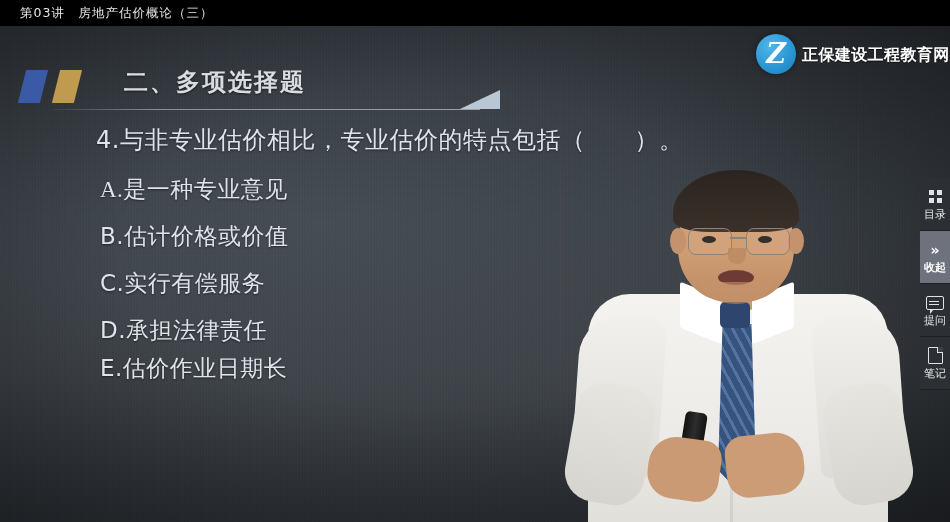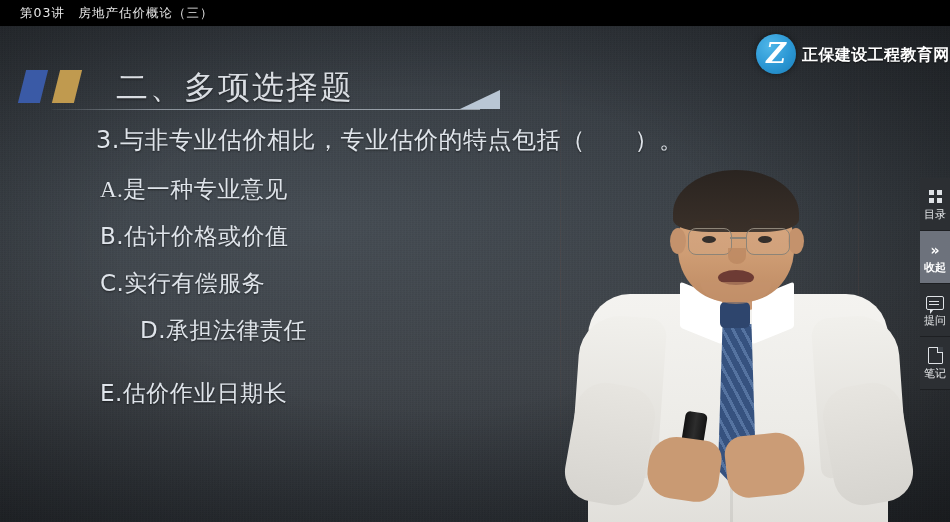--- a/index.html
+++ b/index.html
@@ -129,24 +129,24 @@
     position: absolute;
     top: 2px;
     width: 22px; height: 33px;
     transform: skewX(-14deg);
   }
   .para.blue { left: 2px;  background: #3a5aa6; }
   .para.gold { left: 36px; background: #c09a4f; }
 
   .heading-text {
     position: absolute;
-    left: 96px; top: -2px;
+    left: 104px; top: -2px;
     color: #d9dde2;
-    font-size: 32px;
-    font-weight: normal;
+    font-size: 24px;
+    font-weight: bold;
     letter-spacing: 2px;
     white-space: nowrap;
     text-shadow: 0 1px 2px rgba(0,0,0,0.55);
   }
   .heading-rule {
     position: absolute;
     left: 32px; top: 41px;
     width: 428px; height: 1px;
     background: linear-gradient(90deg, rgba(200,210,220,0.05), rgba(205,214,224,0.55) 25%, rgba(205,214,224,0.65));
   }
@@ -347,27 +347,27 @@
     </div>
 
     <div class="heading-block">
       <div class="para blue"></div>
       <div class="para gold"></div>
       <div class="heading-text">二、多项选择题</div>
       <div class="heading-rule"></div>
       <div class="heading-arrow"></div>
     </div>
 
-    <div class="q-text">3.与非专业估价相比，专业估价的特点包括（　　）。</div>
+    <div class="q-text">4.与非专业估价相比，专业估价的特点包括（　　）。</div>
 
     <div class="opt" style="top:148px;font-family:Liberation Serif, serif;">A.是一种专业意见</div>
     <div class="opt" style="top:242px;">C.实行有偿服务</div>
     <div class="opt" style="top:195px;">B.估计价格或价值</div>
-    <div class="opt" style="top:289px;margin-left:40px;">D.承担法律责任</div>
-    <div class="opt" style="top:352px;text-align:right;">E.估价作业日期长</div>
+    <div class="opt" style="top:289px;">D.承担法律责任</div>
+    <div class="opt" style="top:327px;text-align:right;">E.估价作业日期长</div>
 
     <div class="logo" style="top:8px;">
       <div class="logo-mark">
         <div class="zmark">Z</div>
       </div>
       <div class="logo-text">
         <div class="logo-name">正保建设工程教育网</div>
       </div>
     </div>
   </div>

